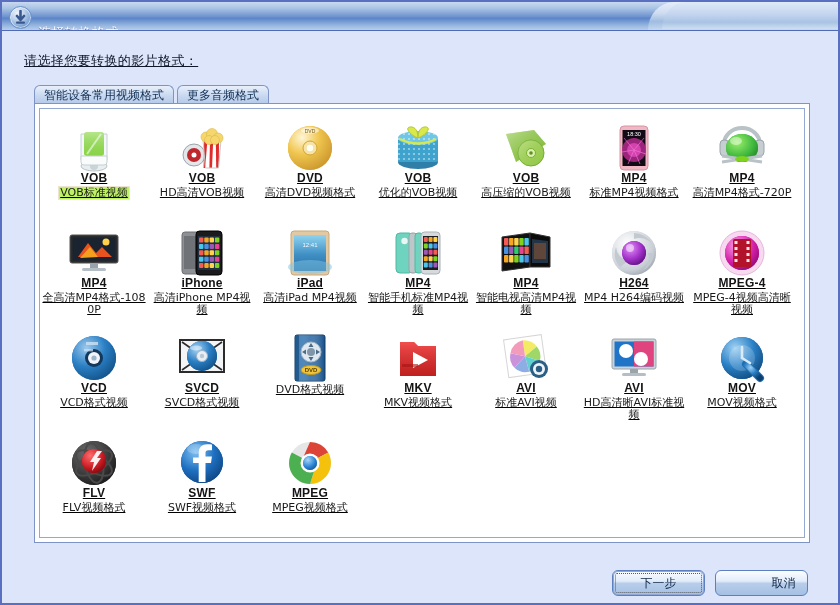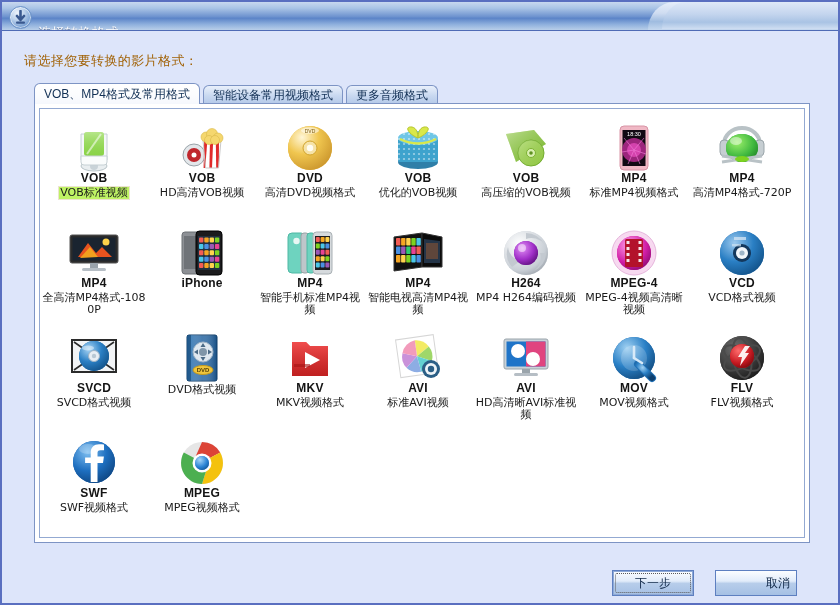--- a/index.html
+++ b/index.html
@@ -43,21 +43,21 @@
     position:absolute;left:36px;top:22px;
     font-size:13px;color:#ffffff;
     text-shadow:0 1px 1px rgba(40,60,110,.85);
     letter-spacing:.5px;
     white-space:nowrap;
   }
   
   .content{position:absolute;left:0;top:29px;right:0;bottom:0;background:#dde5fa;}
   .prompt{
     position:absolute;left:22px;top:21px;
-    font-size:13px;color:#a16207;letter-spacing:.4px;white-space:nowrap;
+    font-size:13px;color:#0f172a;letter-spacing:.4px;white-space:nowrap;text-decoration:underline;
   }
   
   .tabstrip{position:absolute;left:32px;top:52px;height:21px;display:flex;align-items:flex-end;}
   .tab{
     height:19px;line-height:18px;padding:0 9px;margin-right:3px;
     font-size:12px;color:#123055;white-space:nowrap;
     border:1px solid #7d94c4;
     border-bottom:none;
     border-top-left-radius:6px;border-top-right-radius:6px;
     background:linear-gradient(to bottom,#e9f0fb 0%,#c8d8f0 55%,#b4c9e9 100%);
@@ -86,39 +86,39 @@
     overflow:hidden;
   }
   .grid{
     position:absolute;left:0;top:4px;right:0;
     display:flex;flex-wrap:wrap;
   }
   .cell{
     width:108px;margin:0 0 6px 0;
     padding-top:4px;
     display:flex;flex-direction:column;align-items:center;
-    height:99px;box-sizing:border-box;
+    height:99px;box-sizing:border-box;text-decoration:underline;
   }
   .cell .art{height:57px;display:flex;align-items:flex-end;justify-content:center;}
   .fmt{
     font-size:12px;font-weight:bold;color:#141414;
     margin-top:-2px;letter-spacing:.2px;line-height:13px;
     text-shadow:0 1px 0 #fff;
   }
   .desc{
     font-size:11px;color:#1a1a1a;text-align:center;line-height:12px;
     margin-top:2px;width:104px;word-break:break-all;
     font-family:"DejaVu Sans",sans-serif;
   }
   .desc.sel{background:#bef264;box-shadow:0 0 0 1px #ece4cf;display:inline-block;width:auto;padding:0 1px;}
   
   .btn{
-    position:absolute;height:26px;width:82px;
+    position:absolute;height:26px;width:93px;
     font-size:12px;color:#0d2545;
-    border:1px solid #5d7fc0;border-radius:0;
+    border:1px solid #5d7fc0;border-radius:6px;
     background:linear-gradient(to bottom,#fbfdff 0%,#e2ecfa 42%,#b7cdea 52%,#a5c0e4 100%);
     display:flex;align-items:center;justify-content:center;
     box-sizing:border-box;
     cursor:default;
   }
   .btn.focus{box-shadow:0 0 0 1px #8ea9d6 inset;}
   .btn .focusring{
     position:absolute;left:2px;top:2px;right:2px;bottom:2px;
     border:1px dotted #5a5a5a;border-radius:2px;
   }
@@ -140,21 +140,20 @@
       </svg>
     </div>
     <div class="tb-title">选择转换格式</div>
   </div>
 
   <div class="content">
 
     <div class="prompt">请选择您要转换的影片格式：</div>
 
     <div class="tabstrip" id="tabstrip">
-        <div class="tab active">VOB、MP4格式及常用格式</div>
         <div class="tab">智能设备常用视频格式</div>
         <div class="tab">更多音频格式</div>
       </div>
 
     <div class="panel">
       <div class="panel-inner">
         <div class="grid" id="grid">
             <div class="cell">
               <div class="art">
                 <svg width="52" height="52" viewBox="0 0 52 52">
@@ -348,20 +347,41 @@
                     <rect x="33.6" y="29.700000000000003" width="4.4" height="5" rx="1" fill="#9b59b6"></rect>
                     <rect x="38.9" y="29.700000000000003" width="4.4" height="5" rx="1" fill="#e84393"></rect>
                     <rect x="23" y="36.1" width="4.4" height="5" rx="1" fill="#f25c54"></rect>
                     <rect x="28.3" y="36.1" width="4.4" height="5" rx="1" fill="#f5a623"></rect>
                     <rect x="33.6" y="36.1" width="4.4" height="5" rx="1" fill="#ffd34e"></rect>
                     <rect x="38.9" y="36.1" width="4.4" height="5" rx="1" fill="#7ed321"></rect>
                   </g>
                 </svg>
               </div>
               <div class="fmt">iPhone</div>
+              <div class="desc">高清iPhone MP4视频</div>
+            </div>
+            <div class="cell">
+              <div class="art">
+                <svg width="52" height="52" viewBox="0 0 52 52">
+                  <rect x="7" y="4" width="38" height="44" rx="3" fill="#e3c9a2" stroke="#c3a87f"></rect>
+                  <rect x="10" y="8" width="32" height="36" fill="#5aa7d6"></rect>
+                  <path d="M10 8h32v36H10z" fill="url(#ip)"></path>
+                  <ellipse cx="26" cy="40" rx="22" ry="7" fill="#7cc4e8" opacity=".5"></ellipse>
+                  <text x="26" y="20" font-size="6" fill="#fff" text-anchor="middle" font-family="sans-serif" opacity=".9">12:41</text>
+                  <defs>
+                    <linearGradient id="ip" x1="0" y1="0" x2="0" y2="1">
+                      <stop offset="0" stop-color="#8fd3f0"></stop>
+                      <stop offset=".55" stop-color="#3f8fc4"></stop>
+                      <stop offset="1" stop-color="#2a6ea0"></stop>
+                    </linearGradient>
+                  </defs>
+                </svg>
+              </div>
+              <div class="fmt">iPad</div>
+              <div class="desc">高清iPad MP4视频</div>
             </div>
             <div class="cell">
               <div class="art">
                 <svg width="52" height="52" viewBox="0 0 52 52">
                   <rect x="4" y="6" width="17" height="40" rx="4" fill="#6ed3bf" stroke="#4eb8a4"></rect>
                   <circle cx="12.5" cy="14" r="3.2" fill="#e8f7f4"></circle>
                   <rect x="17" y="6" width="8" height="40" rx="3" fill="#bfc6ca" stroke="#9ba2a6"></rect>
                   <rect x="23" y="6" width="8" height="40" rx="3" fill="#6ed3bf" stroke="#4eb8a4"></rect>
                   <rect x="29" y="5" width="19" height="42" rx="3.5" fill="#d6dadd" stroke="#a9b0b4"></rect>
                   <rect x="31" y="9" width="15" height="34" fill="#1d1d1f"></rect>

